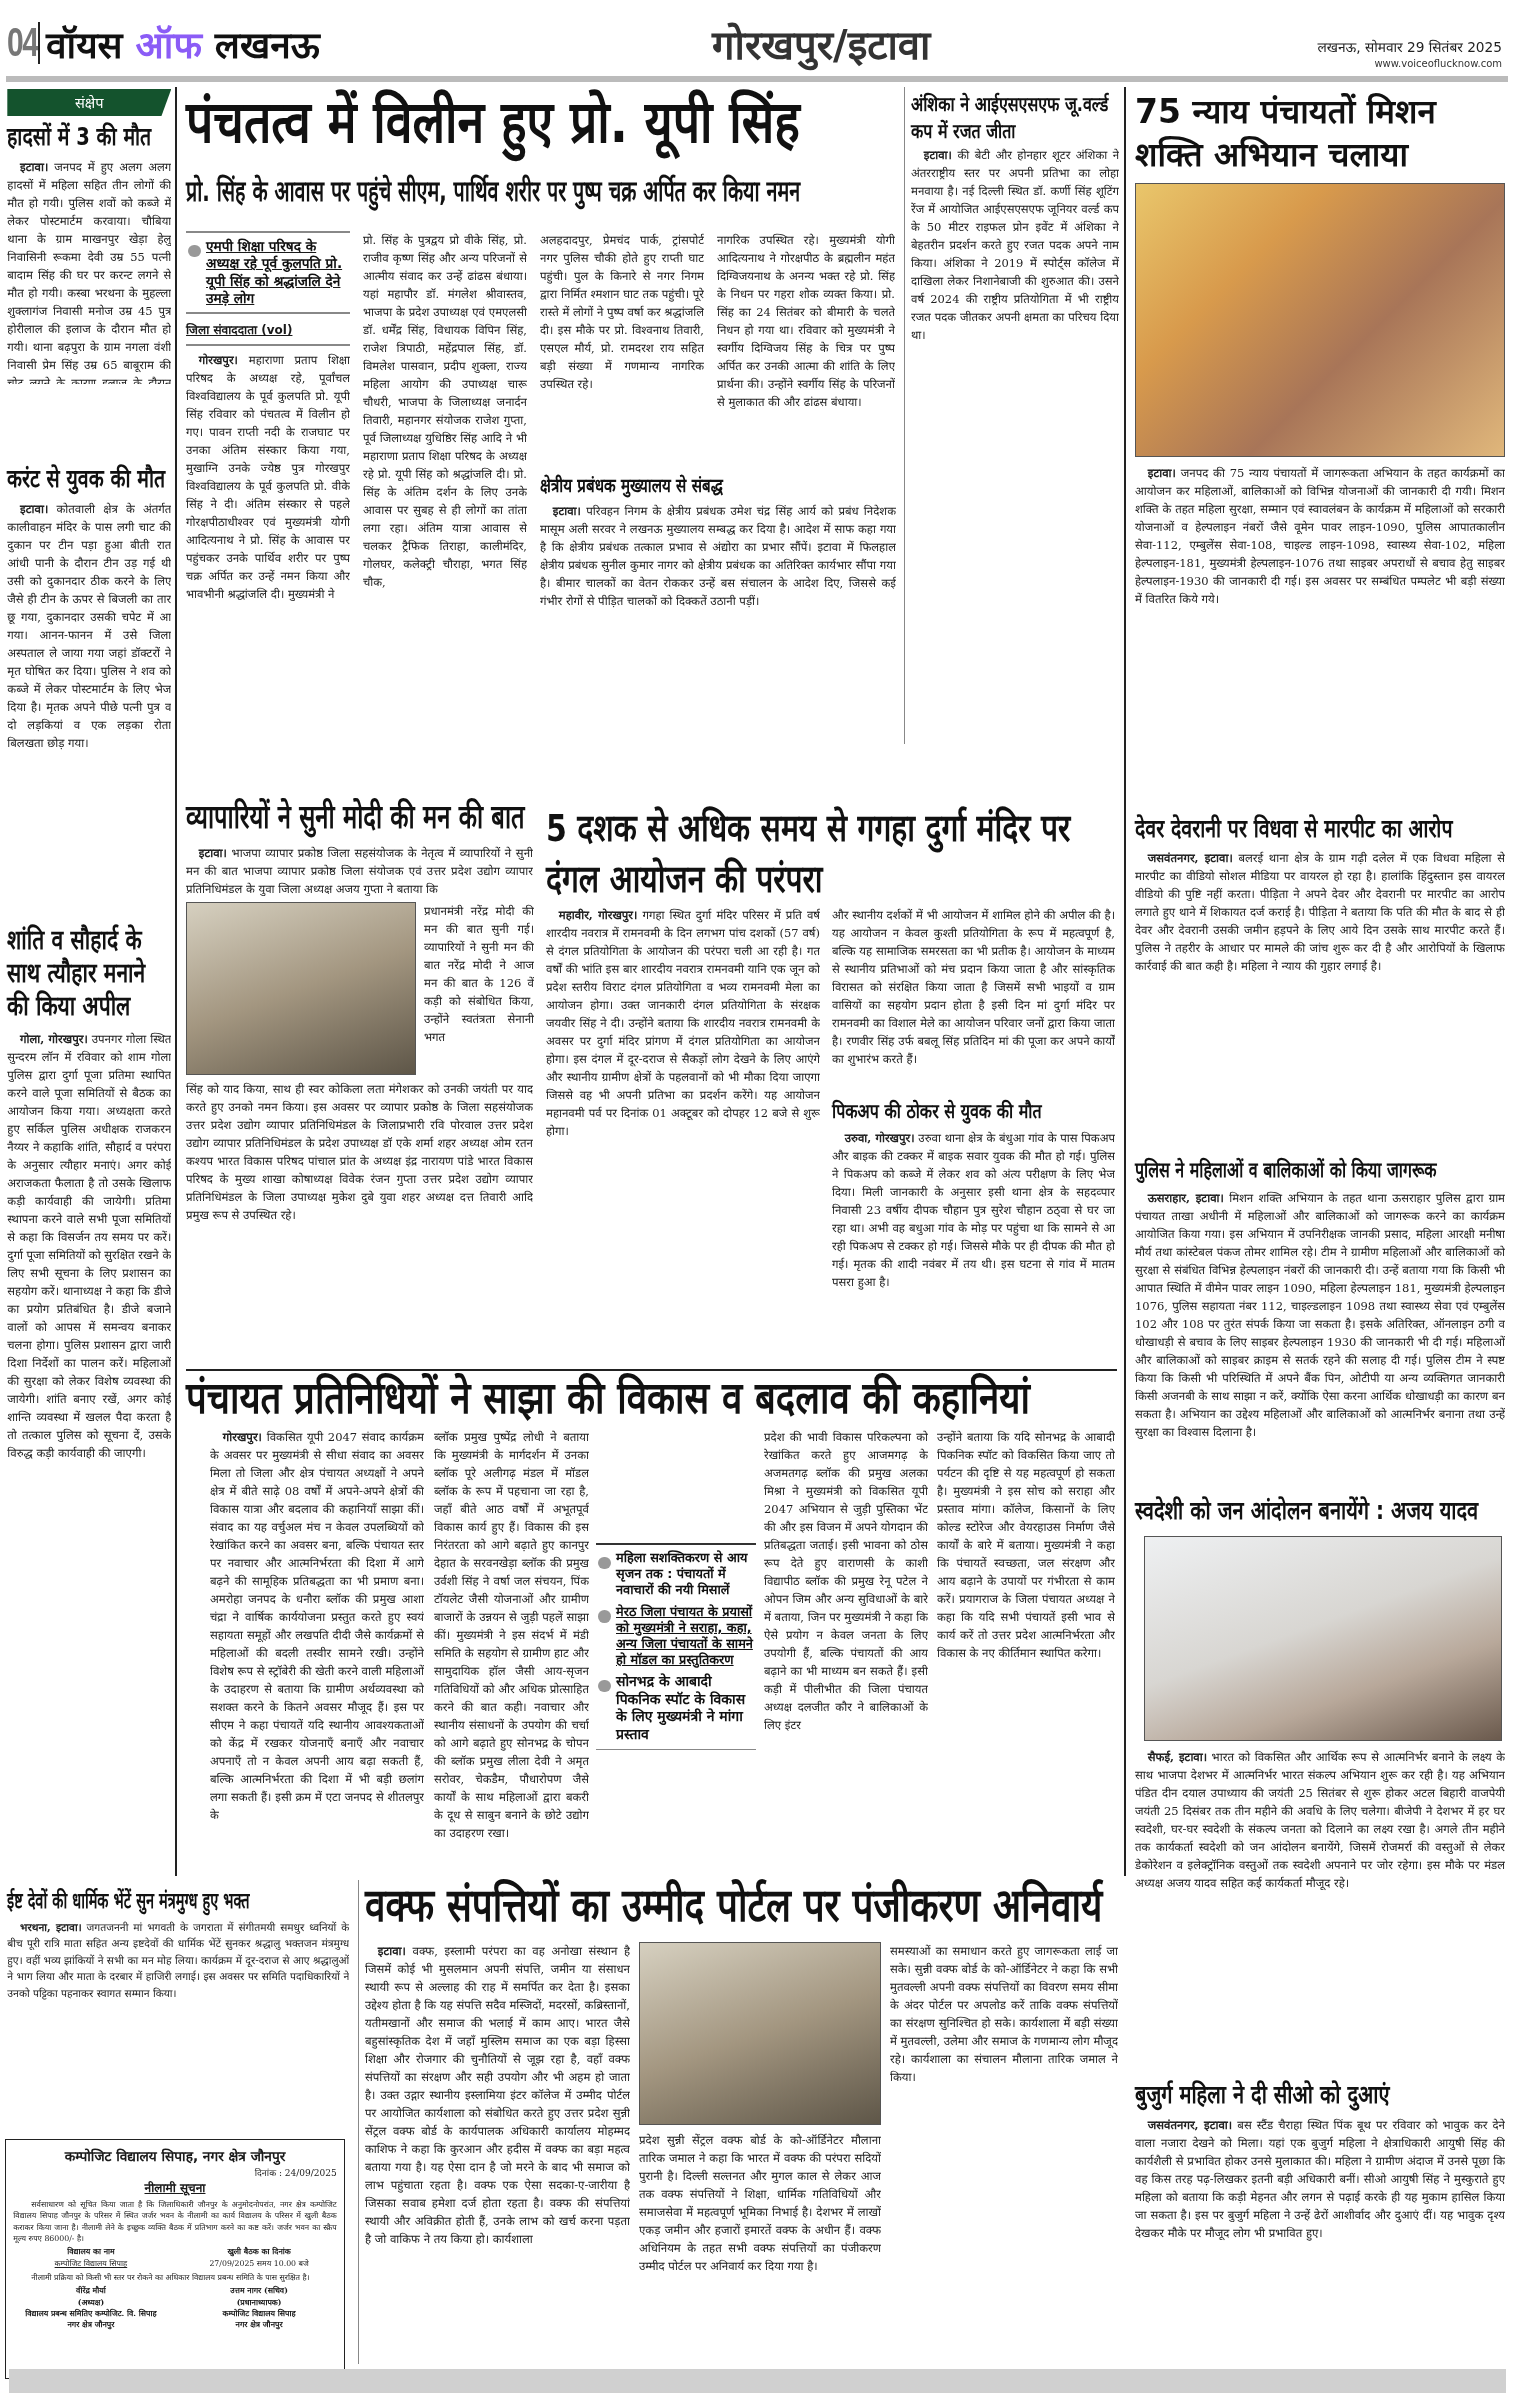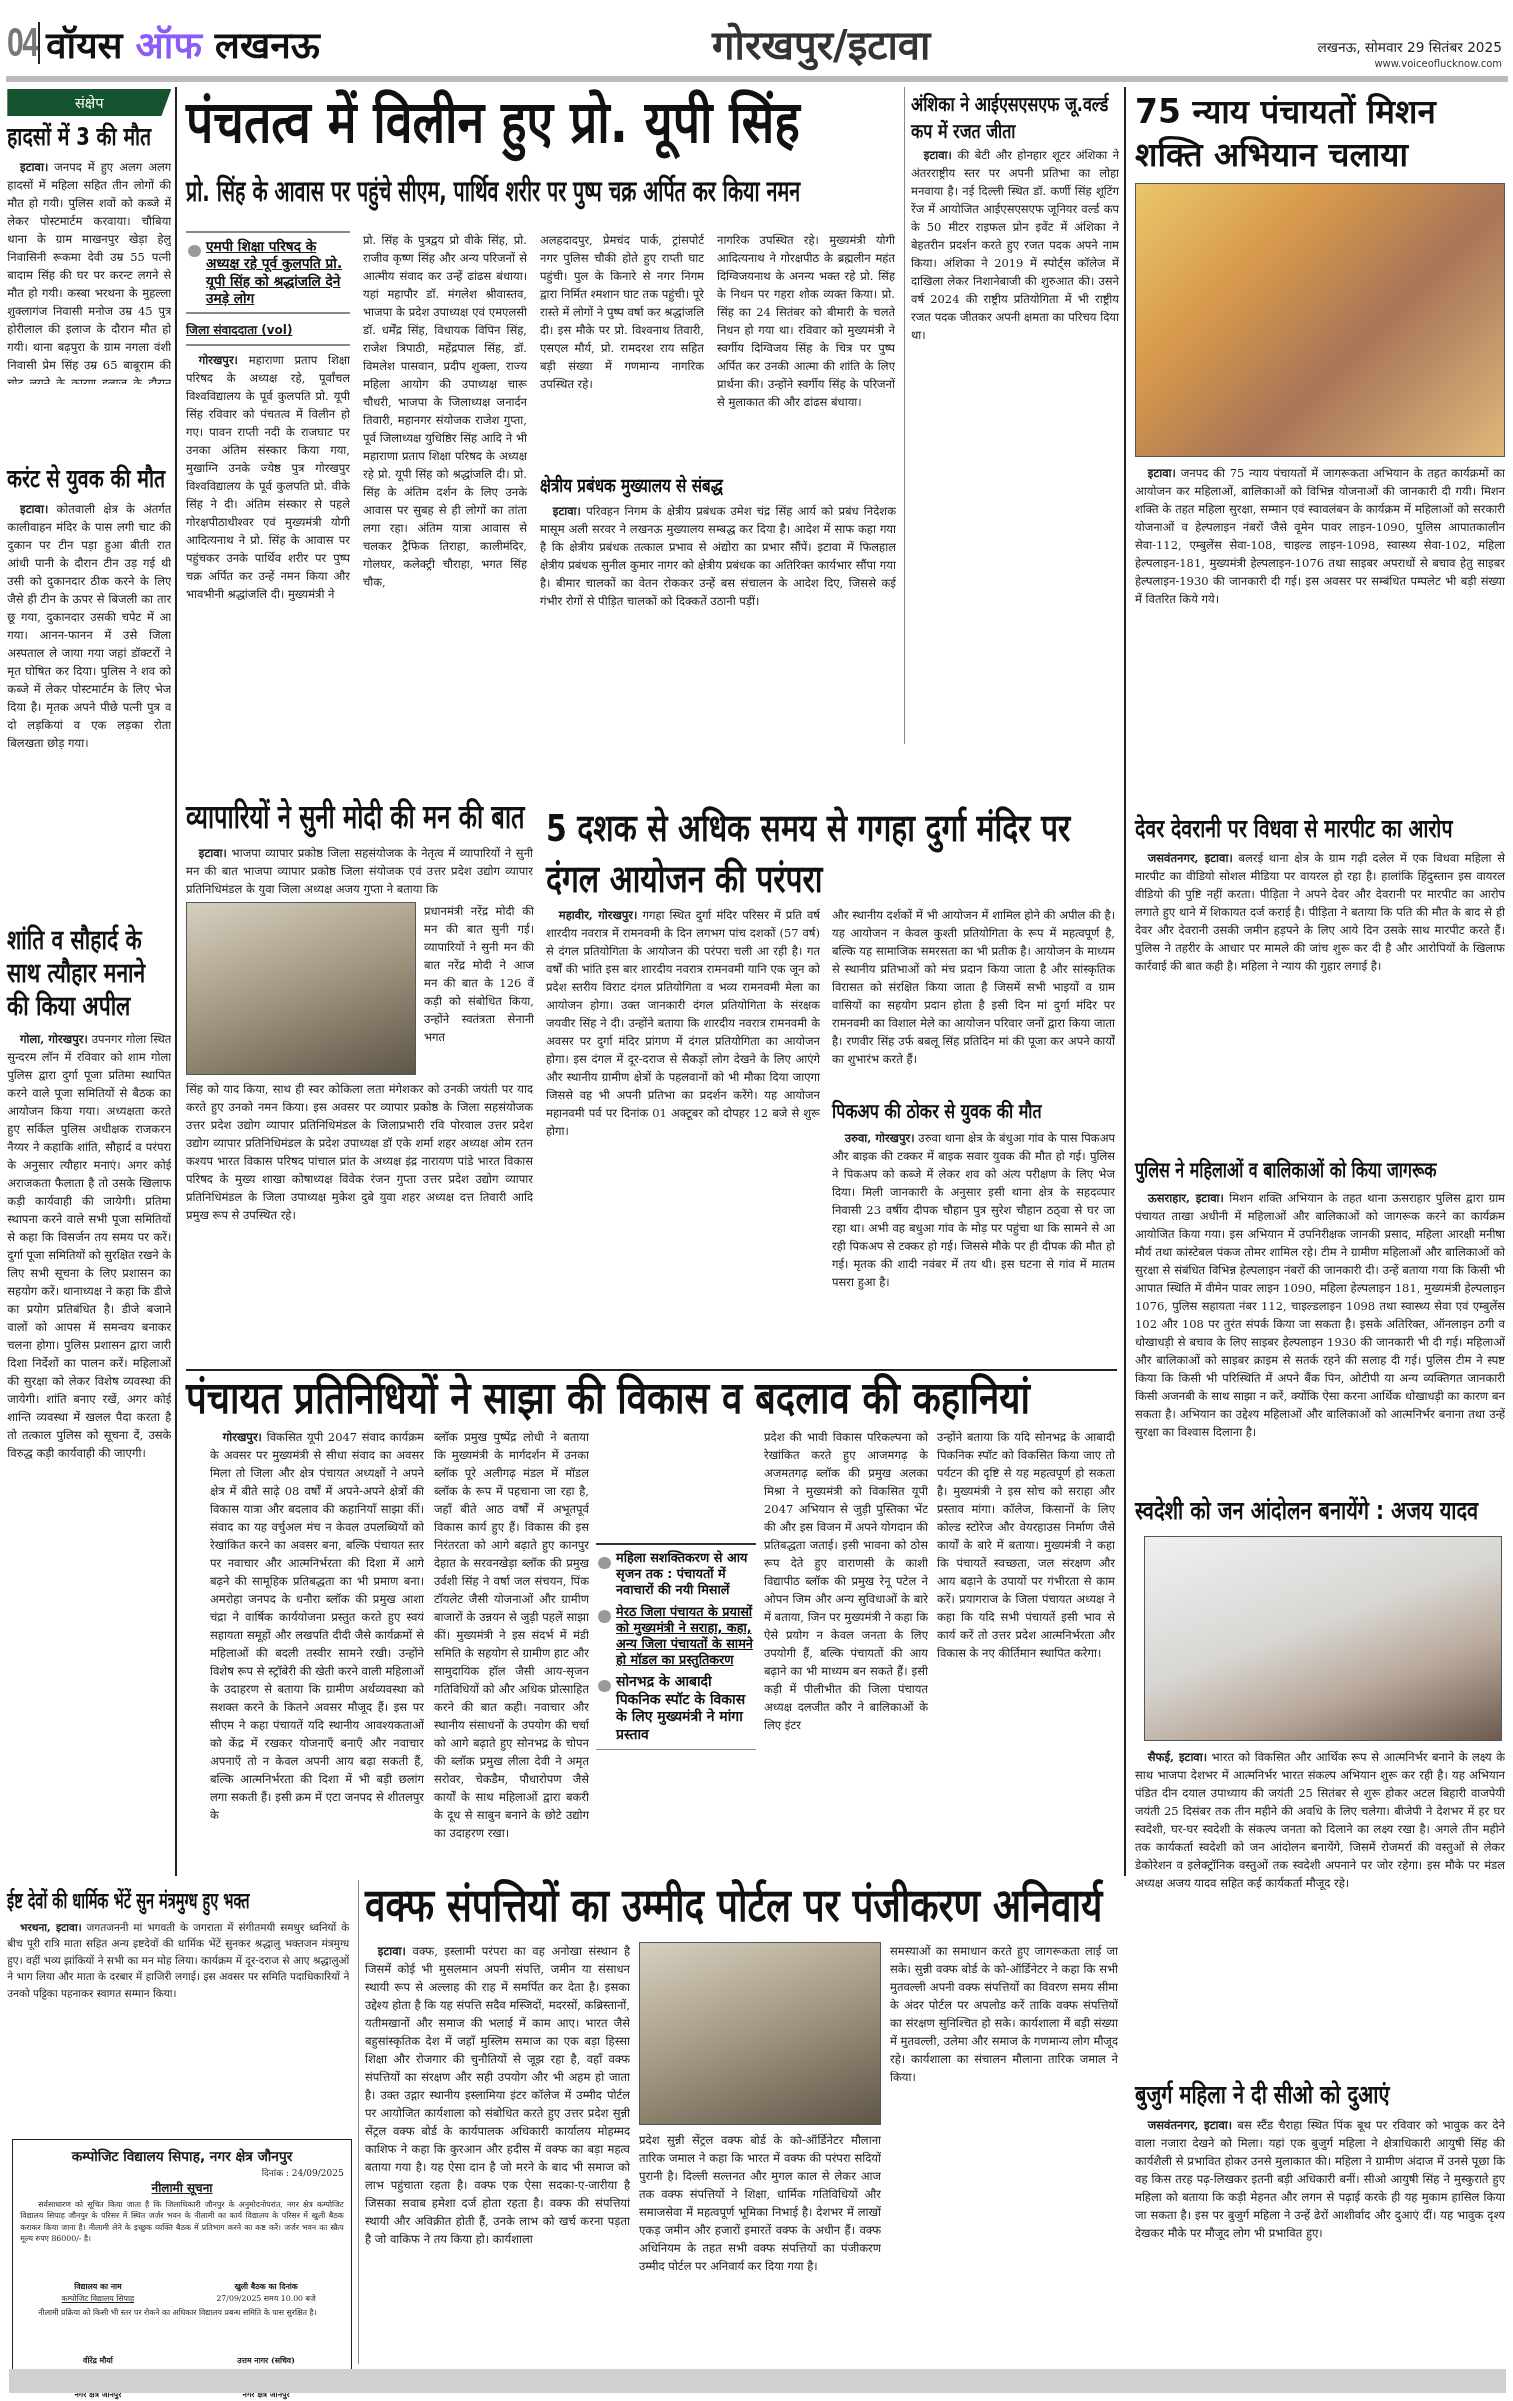--- a/index.html
+++ b/index.html
@@ -20,27 +20,27 @@
   .hl { font-weight: 900; color: #111; line-height: 1.1; font-family: "DejaVu Sans", sans-serif; }
   .hl-narrow { transform: scaleX(0.78); transform-origin: left top; white-space: nowrap; }
   .body { font-family: "DejaVu Serif", serif; font-size: 11.5px; line-height: 18px; color: #222; text-align: justify; overflow: hidden; }
   .dateline-lead { font-weight: 700; }
   .photo { background: linear-gradient(135deg,#b9a58c,#8a7561 40%,#c6b9a8 70%,#7c6b5a); border: 0.9px solid #555; }
   .photo.warm { background: linear-gradient(135deg,#e9c66b,#d89a4c 30%,#a87558 60%,#e0b77b); }
   .photo.room { background: linear-gradient(160deg,#eef0f2 0%,#d8d6d2 45%,#b8a89a 70%,#6b5a4d 100%); }
   .photo.hall { background: linear-gradient(160deg,#d6d0c0,#a39680 50%,#5e5648); }
   .bullet { position: relative; padding-left: 20px; font-weight: 900; font-size: 17.3px; line-height: 1.25; color: #111; }
   .bullet::before { content: ""; position: absolute; left: 1.8px; top: 6.4px; width: 12.8px; height: 12.8px; border-radius: 50%; background: #999; }
-  .notice { left: 12px; top: 2139px; width: 340px; height: 240px; border: 1.8px solid #222; padding: 5.5px 7.3px; font-family: "DejaVu Serif", serif; }
+  .notice { left: 5px; top: 2139px; width: 340px; height: 240px; border: 1.8px solid #222; padding: 5.5px 7.3px; font-family: "DejaVu Serif", serif; }
   .notice .ntitle { font-weight: 900; font-size: 13.7px; text-align: center; font-family: "DejaVu Sans", sans-serif; }
   .notice .ndate { font-size: 9px; font-weight: 400; text-align: right; margin-top: 1.8px; }
   .notice .nhead { font-size: 12px; font-weight: 900; text-align: center; text-decoration: underline; font-family: "DejaVu Sans", sans-serif; }
   .notice .ntext { font-size: 7.8px; line-height: 11.4px; text-align: justify; text-indent: 18px; margin-top: 2.7px; }
   .notice .two { display: flex; justify-content: space-between; font-size: 7.8px; line-height: 11.4px; text-align: center; margin-top: 1.8px; }
-  .notice .two > div { width: 48%; margin-top: 35px; }
+  .notice .two > div { width: 48%; }
   .b { font-weight: 700; }
   .footer-bar { left: 9px; top: 2369px; width: 1497px; height: 24px; background: #d0d0d0; }
 </style>
 </head>
 <body>
 
 <div class="abs masthead">
   <div class="abs pageno">04</div>
   <div class="abs pageno-bar"></div>
   <div class="abs brand">

